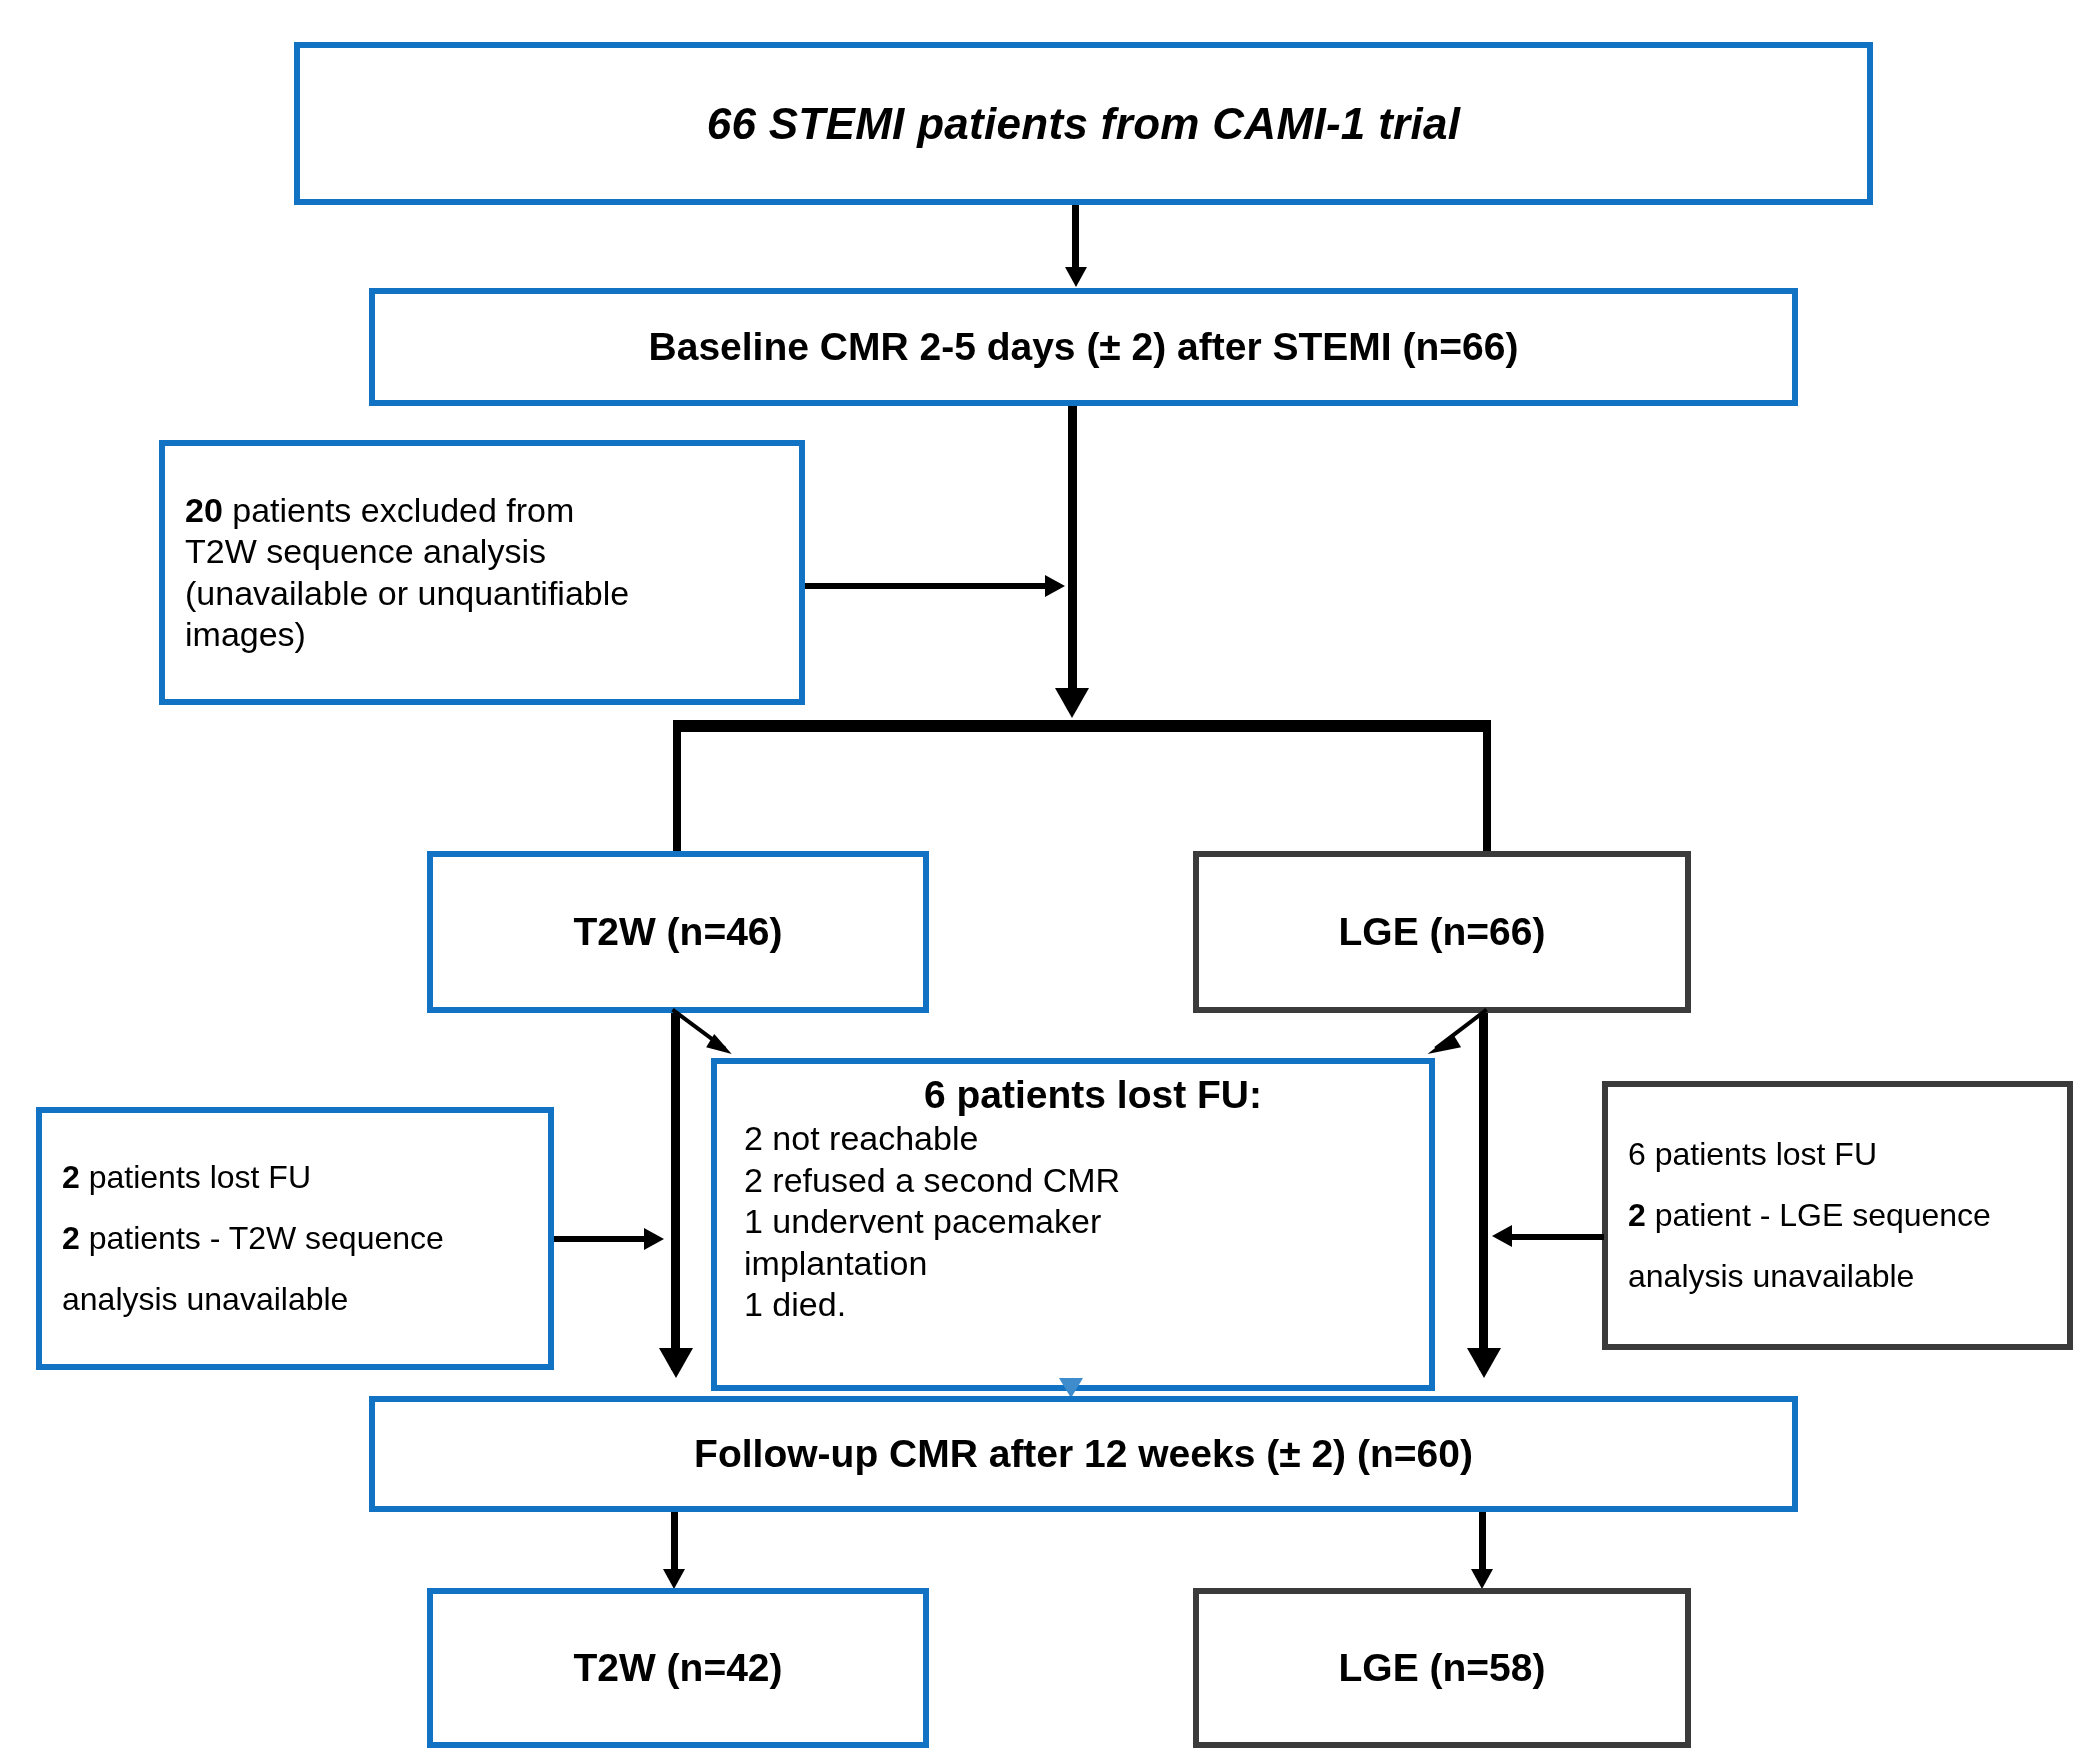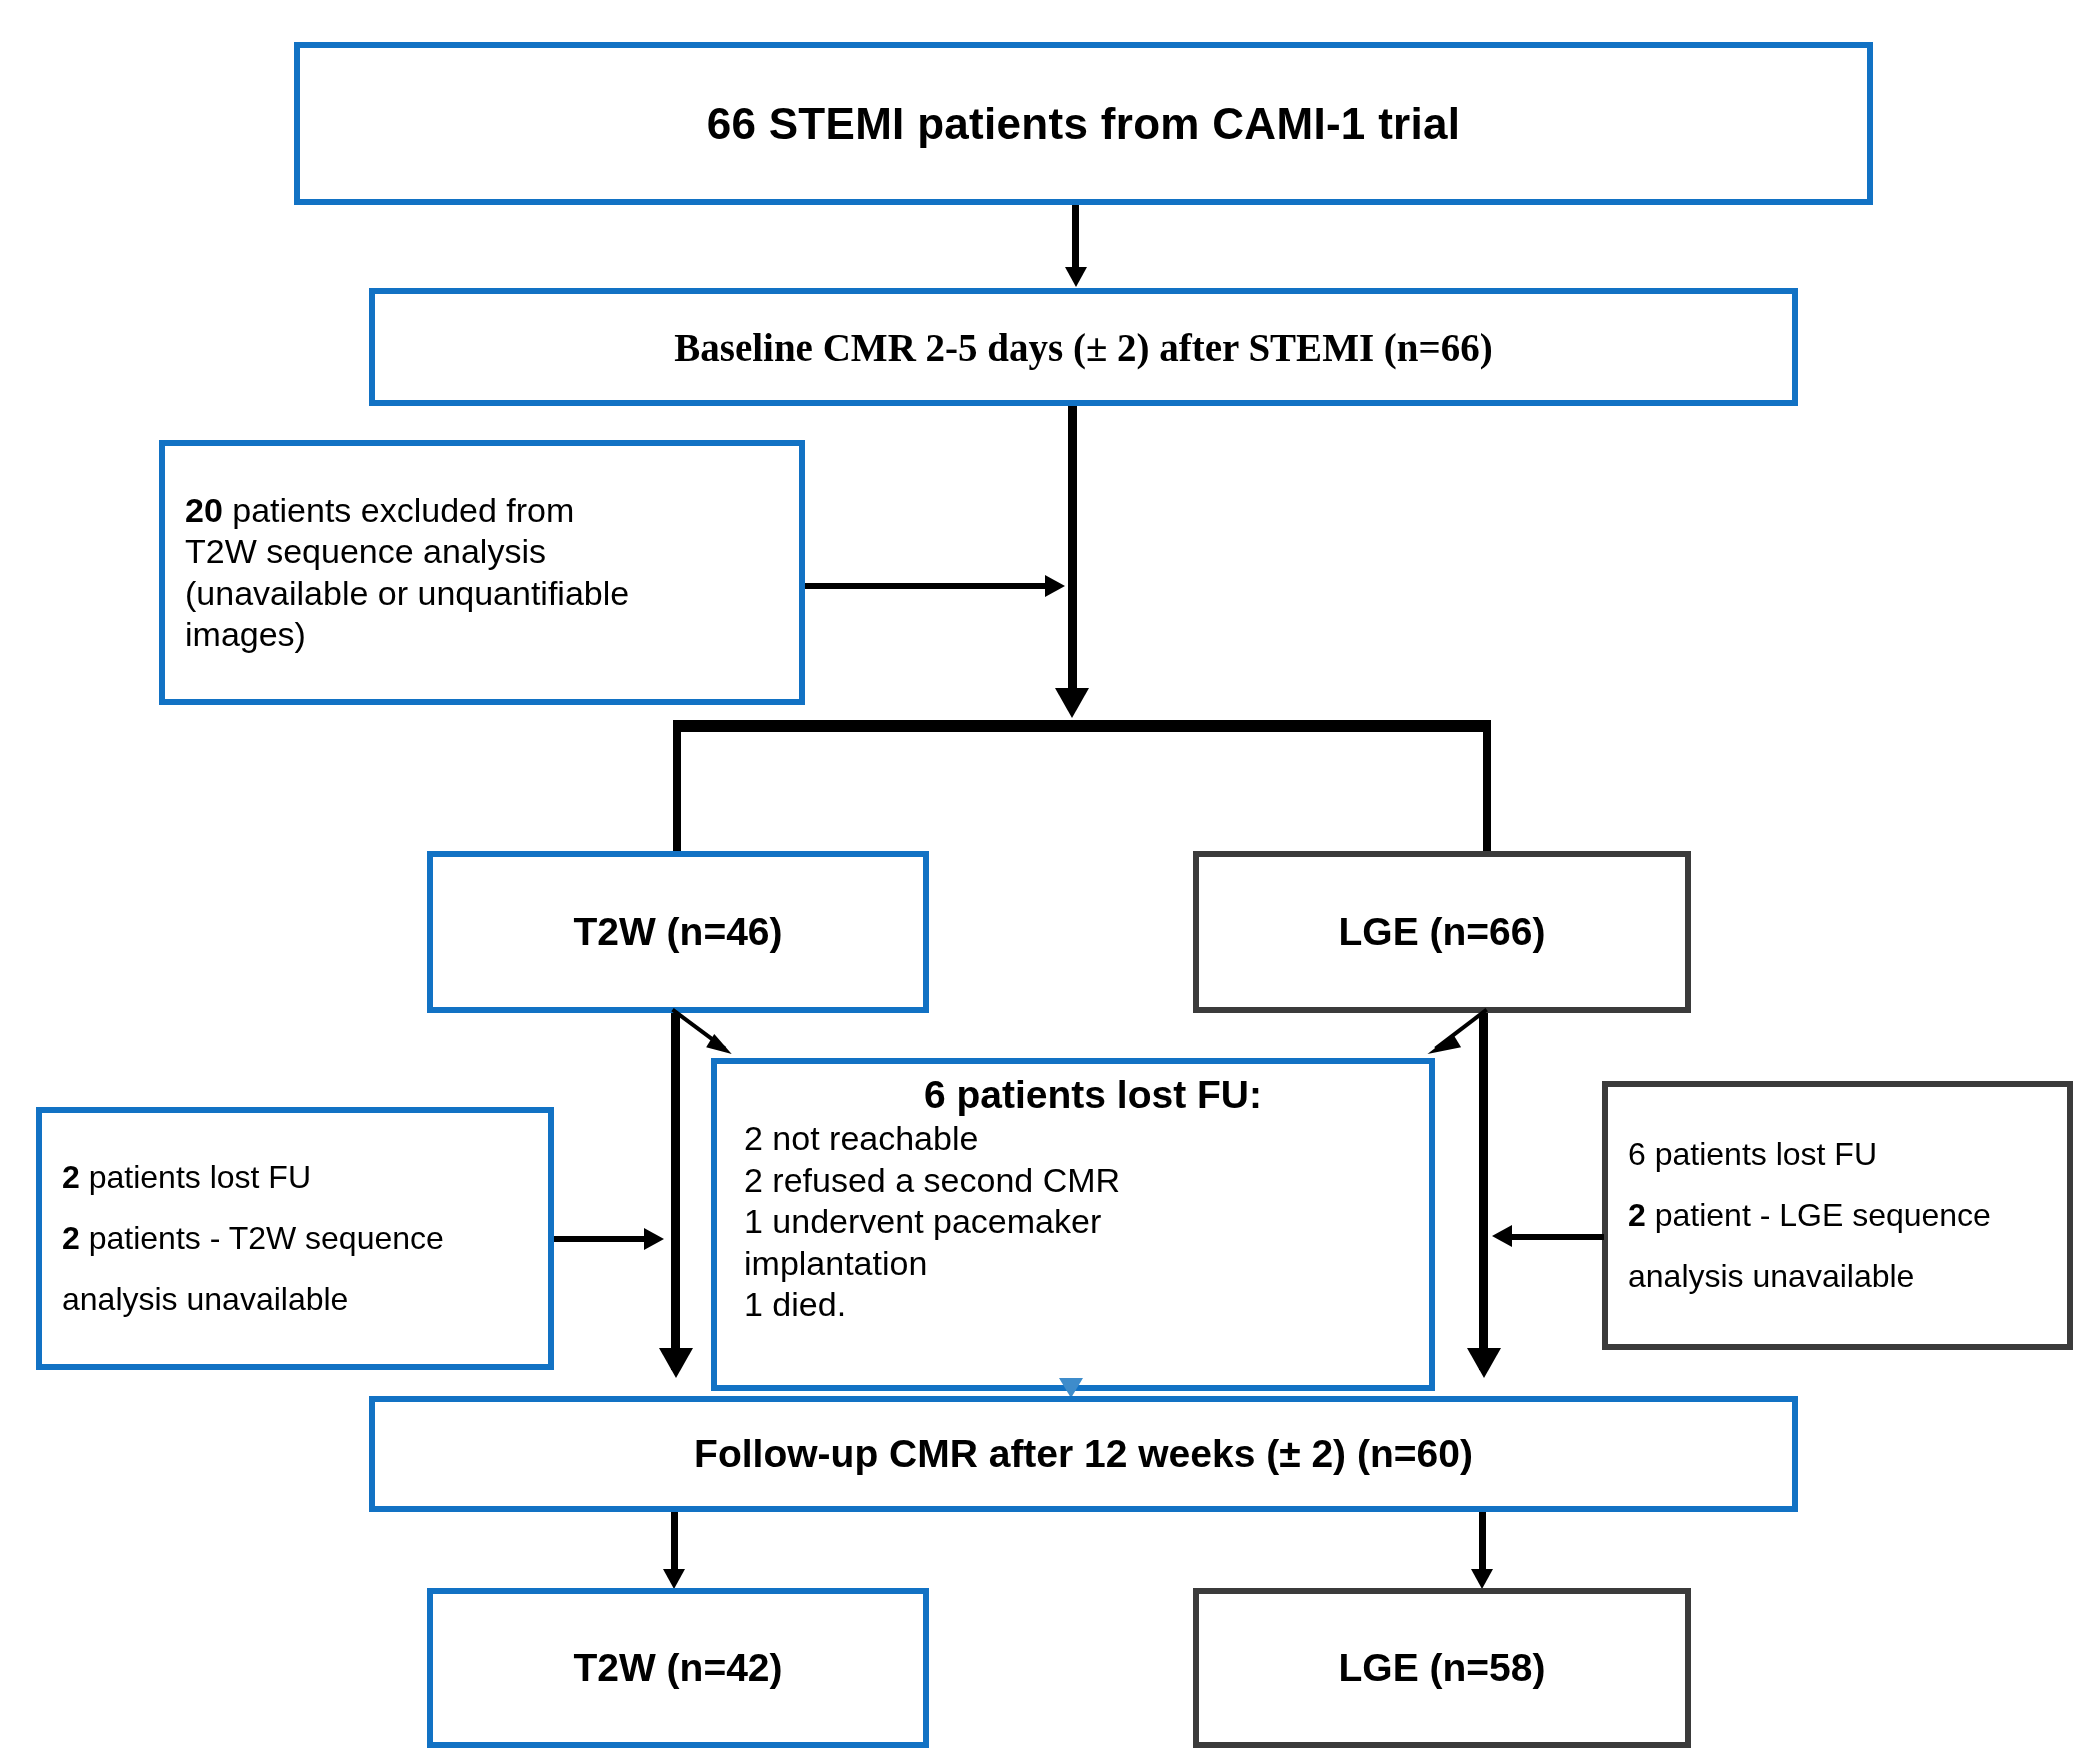--- a/index.html
+++ b/index.html
@@ -28,20 +28,21 @@
   .box.blue   { border: 6px solid #1272C4; }
   .box.dark   { border: 6px solid #3B3B3B; }
 
   .ctr { text-align: center; }
   .lft { text-align: left; }
 
   .t-bold-lg {
     font-weight: bold;
     font-size: 44px;
     letter-spacing: 0.3px;
+    font-style: italic;
   }
   .t-bold-md {
     font-weight: bold;
     font-size: 39px;
   }
   .t-reg {
     font-size: 34px;
     line-height: 1.22;
   }
   .t-reg-sp {
@@ -103,21 +104,21 @@
 
 <div id="canvas">
 
   <div class="box blue ctr" style="left:294px; top:42px; width:1579px; height:163px;">
     <div class="t-bold-lg">66 STEMI patients from CAMI-1 trial</div>
   </div>
 
   <div class="vline" style="left:1072px; top:205px; width:7.4px; height:71px;"></div>
   <div class="arrow-down-sm" style="left:1065px; top:267px;"></div>
 
-  <div class="box blue ctr" style="left:369px; top:288px; width:1429px; height:118px;font-family:Liberation Serif, serif;">
+  <div class="box blue ctr" style="left:369px; top:288px; width:1429px; height:118px;">
     <div class="t-bold-md">Baseline CMR 2-5 days (± 2) after STEMI (n=66)</div>
   </div>
 
   <div class="vline" style="left:1068px; top:406px; width:9.4px; height:302px;"></div>
   <div class="arrow-down" style="left:1055px; top:688px;"></div>
 
   <div class="box blue lft" style="left:159px; top:440px; width:646px; height:265px;">
     <div class="t-reg pad-l">
       <div><b class="num">20</b><span> patients excluded from</span></div>
       <div>T2W sequence analysis</div>

